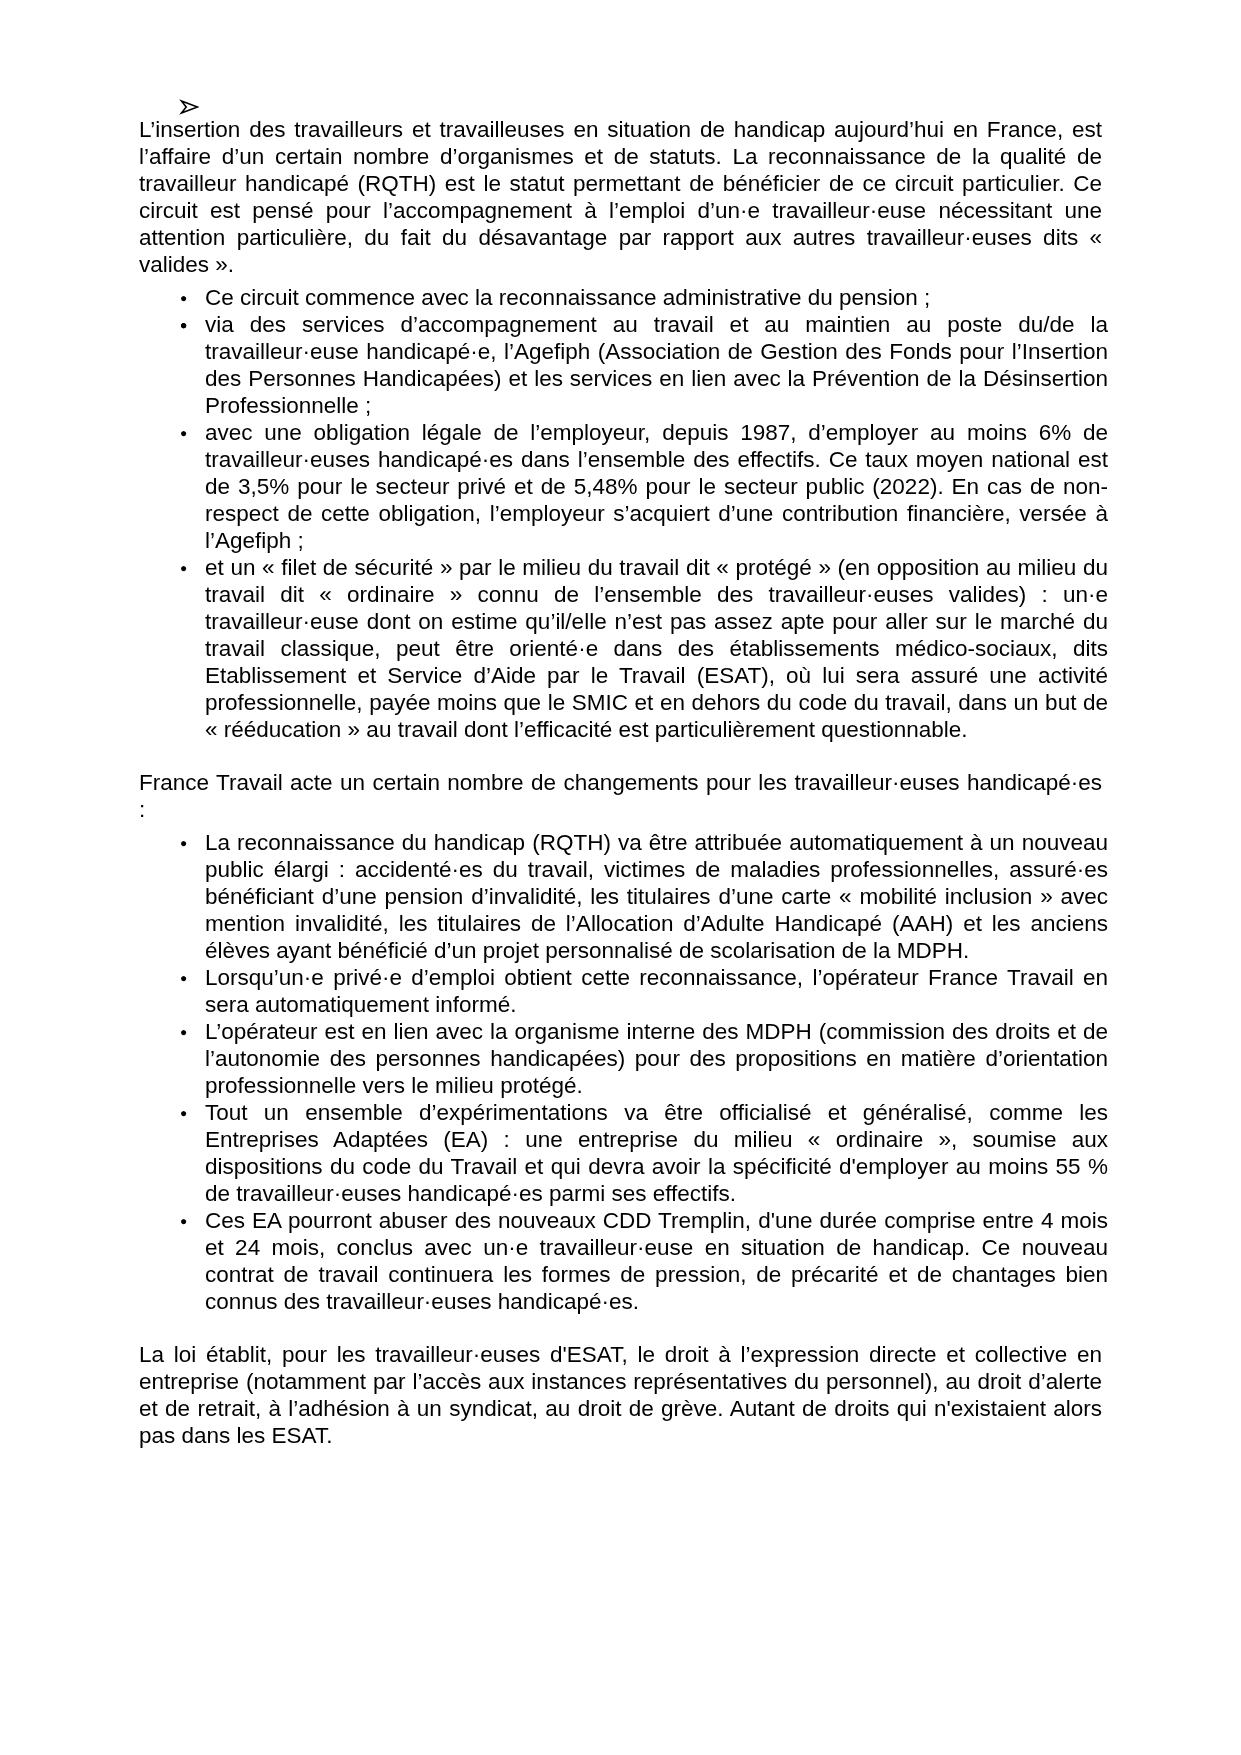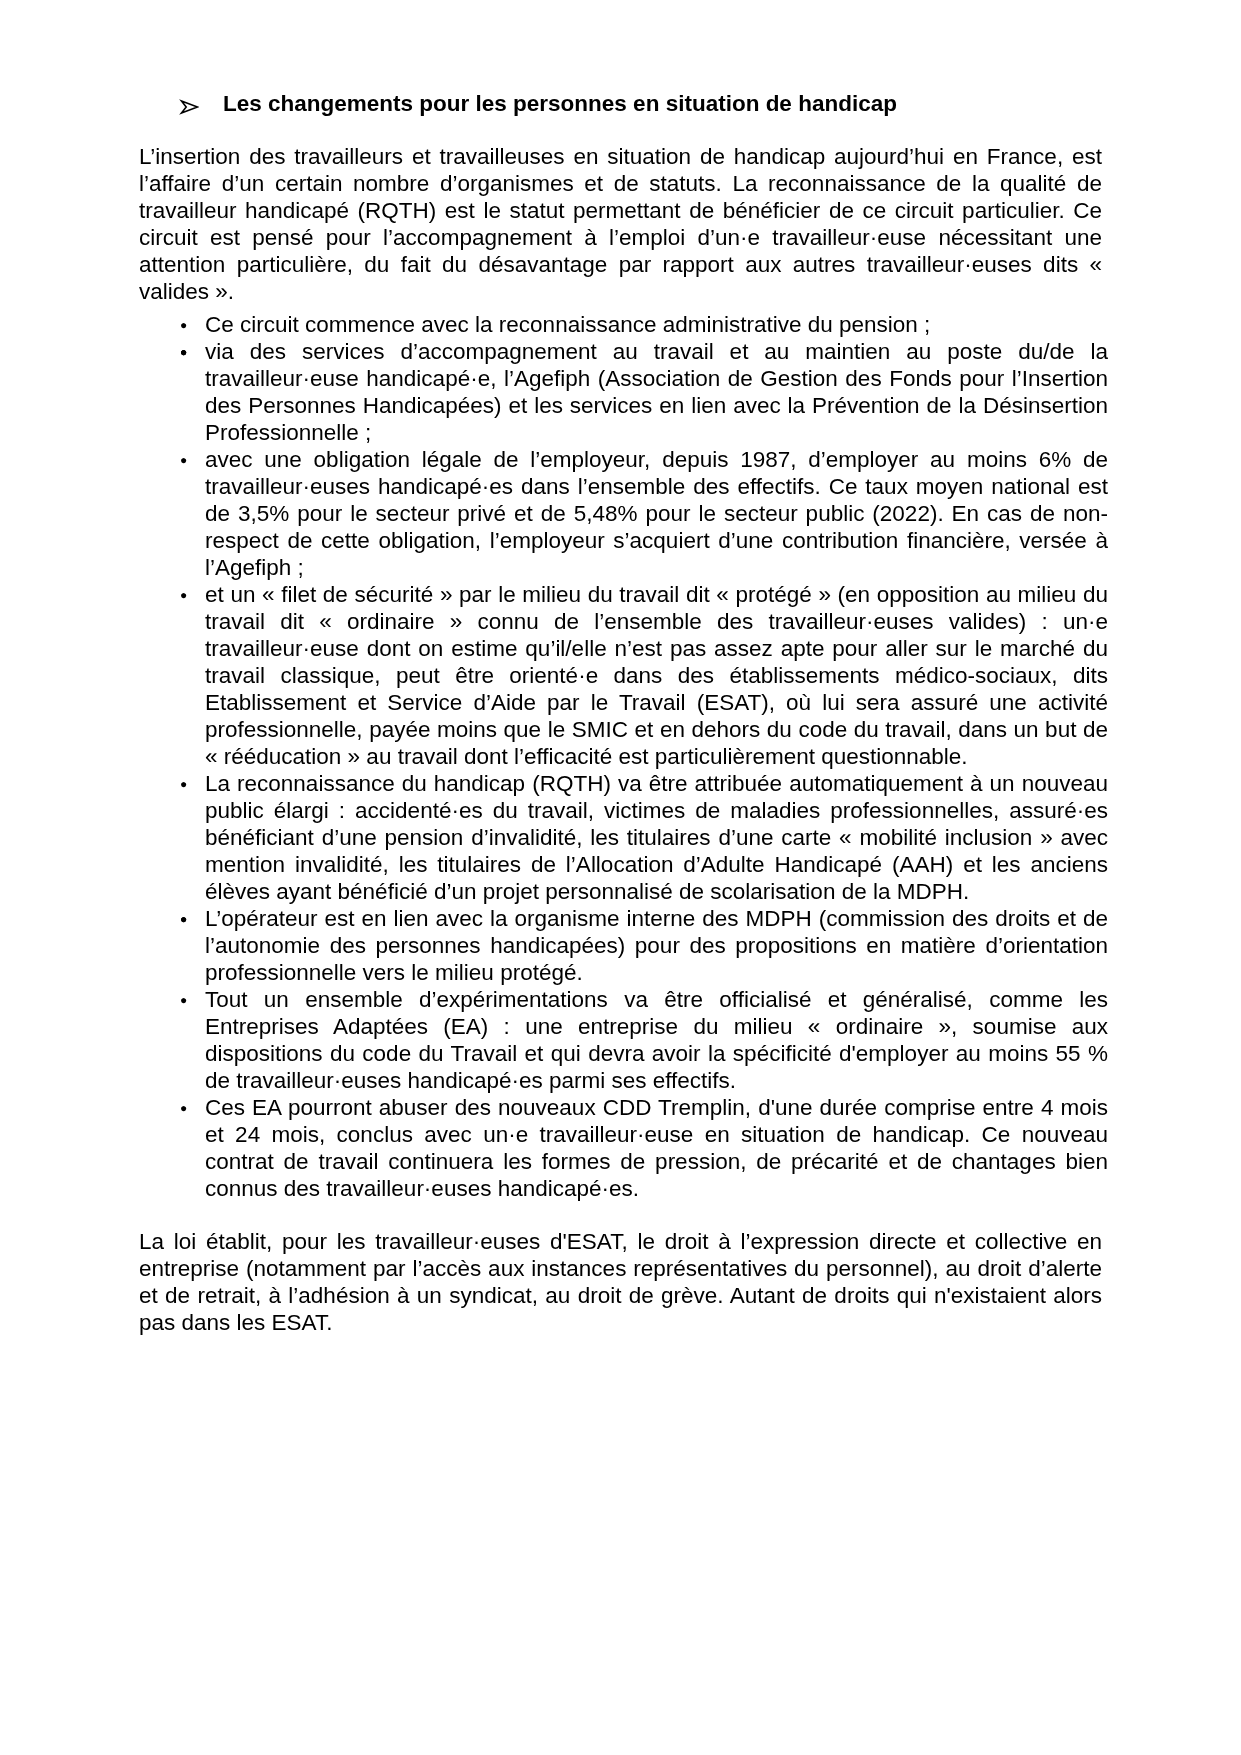--- a/index.html
+++ b/index.html
@@ -61,21 +61,20 @@
 <body>
 
 <div class="page">
 
   <div class="heading">
     <span class="h-marker">
       <svg width="20" height="18" viewBox="0 0 20 18" aria-hidden="true">
         <path d="M2.5 3 L18.5 9 L2.5 15 L7.2 9 Z" fill="#ffffff" stroke="#000000" stroke-width="1.6" stroke-linejoin="miter"></path>
       </svg>
     </span>
-    <span class="h-text">Les changements pour les personnes en situation de handicap</span>
   </div>
 
   <p class="para">L’insertion des travailleurs et travailleuses en situation de handicap aujourd’hui en France, est l’affaire d’un certain nombre d’organismes et de statuts. La reconnaissance de la qualité de travailleur handicapé (RQTH) est le statut permettant de bénéficier de ce circuit particulier. Ce circuit est pensé pour l’accompagnement à l’emploi d’un·e travailleur·euse nécessitant une attention particulière, du fait du désavantage par rapport aux autres travailleur·euses dits « valides ».</p>
 
   <ul class="blist">
     <li>
       <span class="bullet">●</span>
       <span class="li-text">Ce circuit commence avec la reconnaissance administrative du pension ;</span>
     </li>
     <li>
@@ -91,28 +90,30 @@
     <li>
       <span class="bullet">●</span>
       <span class="li-text">avec une obligation légale de l’employeur, depuis 1987, d’employer au moins 6% de travailleur·euses handicapé·es dans l’ensemble des effectifs. Ce taux moyen national est de 3,5% pour le secteur privé et de 5,48% pour le secteur public (2022). En cas de non-respect de cette obligation, l’employeur s’acquiert d’une contribution financière, versée à l’Agefiph ;</span>
     </li>
     <li>
       <span class="bullet">●</span>
       <span class="li-text">et un « filet de sécurité » par le milieu du travail dit « protégé » (en opposition au milieu du travail dit « ordinaire » connu de l’ensemble des travailleur·euses valides) : un·e travailleur·euse dont on estime qu’il/elle n’est pas assez apte pour aller sur le marché du travail classique, peut être orienté·e dans des établissements médico-sociaux, dits Etablissement et Service d’Aide par le Travail (ESAT), où lui sera assuré une activité professionnelle, payée moins que le SMIC et en dehors du code du travail, dans un but de « rééducation » au travail dont l’efficacité est particulièrement questionnable.</span>
     </li>
   </ul>
 
+  <p class="para gap-top">France Travail acte un certain nombre de changements pour les travailleur·euses handicapé·es :</p>
 
   <ul class="blist">
     <li>
       <span class="bullet">●</span>
       <span class="li-text"><span class="b">La reconnaissance du handicap (RQTH) va être attribuée automatiquement à un nouveau public élargi</span><span> : accidenté·es du travail, victimes de maladies professionnelles, assuré·es bénéficiant d’une pension d’invalidité, les titulaires d’une carte « mobilité inclusion » avec mention invalidité, les titulaires de l’Allocation d’Adulte Handicapé (AAH) et les anciens élèves ayant bénéficié d’un projet personnalisé de scolarisation de la MDPH.</span></span>
     </li>
     <li>
       <span class="bullet">●</span>
+      <span class="li-text"><span class="b">Lorsqu’un·e privé·e d’emploi obtient cette reconnaissance, l’opérateur France Travail en sera automatiquement informé</span><span>.</span></span>
     </li>
     <li>
       <span class="bullet">●</span>
       <span class="li-text"><span class="b">L’opérateur est en lien avec la organisme interne des MDPH</span><span> (commission des droits et de l’autonomie des personnes handicapées) </span><span class="b">pour des propositions en matière d’orientation professionnelle vers le milieu protégé</span><span>.</span></span>
     </li>
     <li>
       <span class="bullet">●</span>
       <span class="li-text"><span>Tout un ensemble d’expérimentations va être officialisé et généralisé, comme les Entreprises Adaptées (EA) : une entreprise du milieu « ordinaire », soumise aux dispositions du code du Travail et qui devra avoir la spécificité d'employer au moins 55 % de travailleur·euses handicapé·es parmi ses effectifs.</span></span>
     </li>
     <li>

